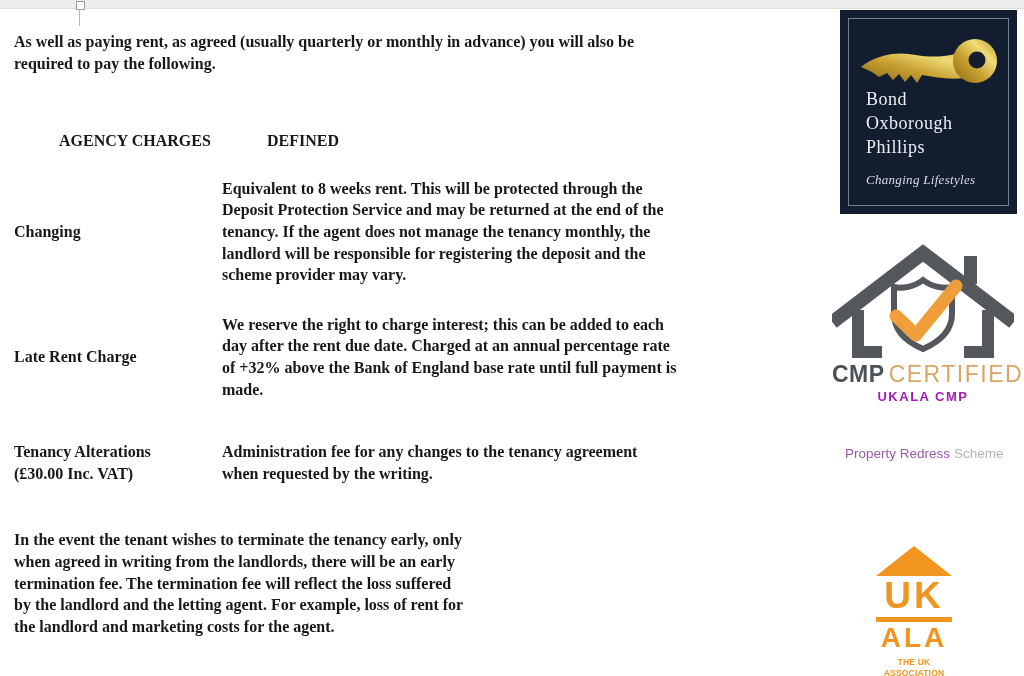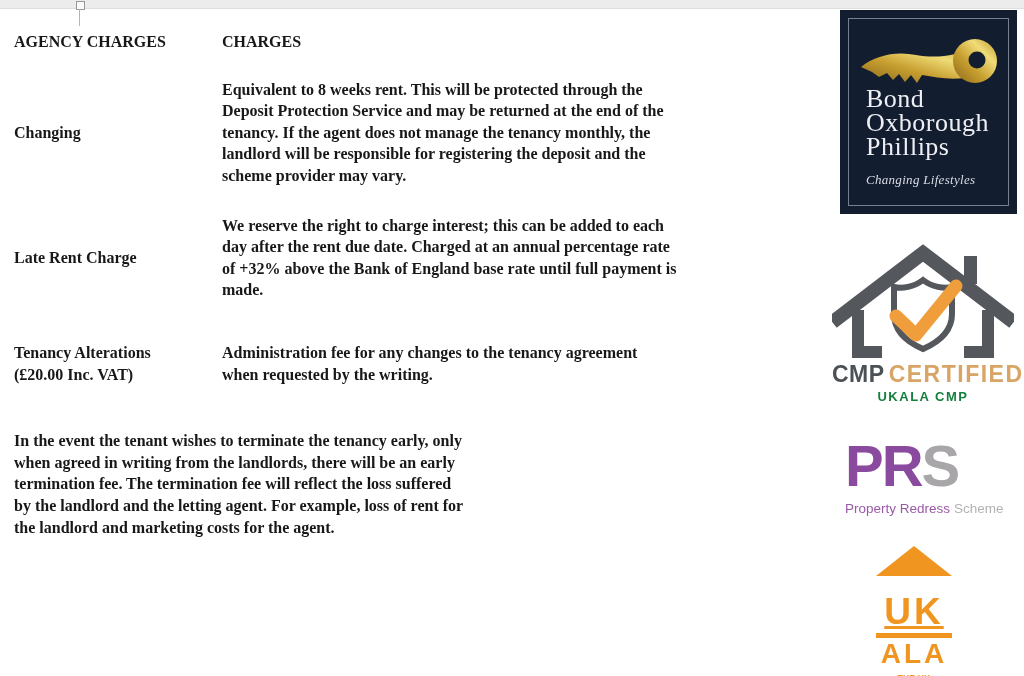--- a/index.html
+++ b/index.html
@@ -16,81 +16,83 @@
   .cursor-stem { position:absolute; left:79px; top:9px; width:1px; height:17px; background:#b5b5b5; }
 
   
   .text-col { position:absolute; left:14px; top:31px; width:762px;
     color:#181818; font-weight:bold; font-size:16px; line-height:21.6px; }
   .pre { white-space:pre-line; }
   .intro { margin:0 0 56px 0; }
   .row { display:flex; align-items:center; }
   .row .term { flex:0 0 208px; width:208px; }
   .row .def  { width:538px; }
-  .header-row { margin-bottom:26px; align-items:flex-end; }
+  .header-row { margin-bottom:26px; align-items:flex-end;margin-left:45px; }
   .row-deposit { margin-bottom:28px; }
   .row-late    { margin-bottom:41px; }
   .row-tenancy { margin-bottom:45px; }
   .row-early .term { align-self:flex-start; padding-top:30px; }
 
   
   .bond-logo { position:absolute; left:840px; top:10px; width:177px; height:204px;
     background:#131d30; }
   .bond-inner { position:absolute; inset:8px; border:1px solid rgba(222,226,235,0.5); pointer-events:none; }
   .bond-key { position:absolute; left:18px; top:26px; }
   .bond-name { position:absolute; left:26px; top:77px; color:#edeff3;
-    font-family:"Liberation Serif", serif; font-weight:400; font-size:26px;
+    font-family:"Liberation Serif", serif; font-weight:400; font-size:18px;
     line-height:24px; letter-spacing:0.5px; }
   .bond-tagline { position:absolute; left:26px; top:162px; color:#dadde4;
     font-style:italic; font-size:13px; letter-spacing:0.3px; }
 
   
   .cmp-logo { position:absolute; left:832px; top:240px; width:182px; height:158px;
     text-align:center; font-family:"Liberation Sans", sans-serif; }
   .cmp-line { margin-top:1px; font-size:23px; font-weight:800; line-height:1;
     color:#4c5156; letter-spacing:0.5px; white-space:nowrap; }
-  .cmp-cert { font-weight:700; color:#d8a567; letter-spacing:1.5px; margin-left:4px; }
-  .cmp-sub { margin-top:3px; font-size:13px; font-weight:800; color:#15803d; letter-spacing:1.5px; }
+  .cmp-cert { font-weight:400; color:#d8a567; letter-spacing:1.5px; margin-left:4px; }
+  .cmp-sub { margin-top:3px; font-size:13px; font-weight:800; color:#a21caf; letter-spacing:1.5px; }
 
   
   .prs-logo { position:absolute; left:845px; top:438px; width:150px;
     font-family:"Liberation Sans", sans-serif; }
   .prs-letters { font-size:58px; font-weight:800; line-height:0.95; letter-spacing:-2px; }
   .prs-p { color:#8a4a9d; }
   .prs-s { color:#a8a6a9; }
   .prs-label { margin-top:8px; font-size:13.5px; color:#9b59a8; white-space:nowrap; }
   .prs-scheme { color:#b3b1b4; margin-left:4px; }
 
   
   .ukala-logo { position:absolute; left:872px; top:546px; width:84px;
     display:flex; flex-direction:column; align-items:center;
     font-family:"Liberation Sans", sans-serif; color:#f0951f; }
   .uk-roof { width:0; height:0; border-left:38px solid transparent;
     border-right:38px solid transparent; border-bottom:30px solid #f0951f; }
-  .uk-top { margin-top:17px; font-size:37px; font-weight:800; letter-spacing:3px; line-height:1;text-decoration:underline; }
+  .uk-top { margin-top:1px; font-size:37px; font-weight:800; letter-spacing:3px; line-height:1; }
   .uk-divider { width:76px; height:5px; background:#f0951f; margin:3px 0 2px; }
   .uk-bottom { font-size:28px; font-weight:800; letter-spacing:3px; line-height:1; }
   .uk-sub { margin-top:5px; font-size:8.5px; font-weight:700; text-align:center;
     line-height:1.3; letter-spacing:0.2px; }
 </style>
 </head>
 <body>
 
 <div class="page">
 
   <div class="top-strip"></div>
   <div class="cursor-marker"></div>
   <div class="cursor-stem"></div>
 
   <div class="text-col">
 
+    <p class="intro pre">As well as paying rent, as agreed (usually quarterly or monthly in advance) you will also be
+required to pay the following.</p>
 
     <div class="row header-row">
       <div class="term">AGENCY CHARGES</div>
-      <div class="def">CHARGES</div>
+      <div class="def">DEFINED</div>
     </div>
 
     <div class="row row-deposit">
       <div class="term pre">Changing</div>
       <div class="def pre">Equivalent to 8 weeks rent. This will be protected through the
 Deposit Protection Service and may be returned at the end of the
 tenancy. If the agent does not manage the tenancy monthly, the
 landlord will be responsible for registering the deposit and the
 scheme provider may vary.</div>
     </div>
@@ -98,21 +100,21 @@
     <div class="row row-late">
       <div class="term pre">Late Rent Charge</div>
       <div class="def pre">We reserve the right to charge interest; this can be added to each
 day after the rent due date. Charged at an annual percentage rate
 of +32% above the Bank of England base rate until full payment is
 made.</div>
     </div>
 
     <div class="row row-tenancy">
       <div class="term pre">Tenancy Alterations
-(£20.00 Inc. VAT)</div>
+(£30.00 Inc. VAT)</div>
       <div class="def pre">Administration fee for any changes to the tenancy agreement
 when requested by the writing.</div>
     </div>
 
     <div class="row row-early">
       <div class="def pre">In the event the tenant wishes to terminate the tenancy early, only
 when agreed in writing from the landlords, there will be an early
 termination fee. The termination fee will reflect the loss suffered
 by the landlord and the letting agent. For example, loss of rent for
 the landlord and marketing costs for the agent.</div>
@@ -150,23 +152,20 @@
       <path d="M91 40 C82 47 70 49 62 47 L62 74 C62 92 75 102 91 109 C107 102 120 92 120 74 L120 47 C112 49 100 47 91 40 Z" fill="#ffffff" stroke="#54585c" stroke-width="6"></path>
       <path d="M64 76 L84 95 L124 46" fill="none" stroke="#f09e3c" stroke-width="13" stroke-linecap="round" stroke-linejoin="round"></path>
     </svg>
     <div class="cmp-line">
       <span>CMP</span><span class="cmp-cert">CERTIFIED</span>
     </div>
     <div class="cmp-sub">UKALA CMP</div>
   </div>
 
   <div class="prs-logo">
-    <div class="prs-letters">
-      <span class="prs-p">PR</span><span class="prs-s">S</span>
-    </div>
     <div class="prs-label">
       <span>Property Redress</span><span class="prs-scheme">Scheme</span>
     </div>
   </div>
 
   <div class="ukala-logo">
     <div class="uk-roof"></div>
     <div class="uk-top">UK</div>
     <div class="uk-divider"></div>
     <div class="uk-bottom">ALA</div>

